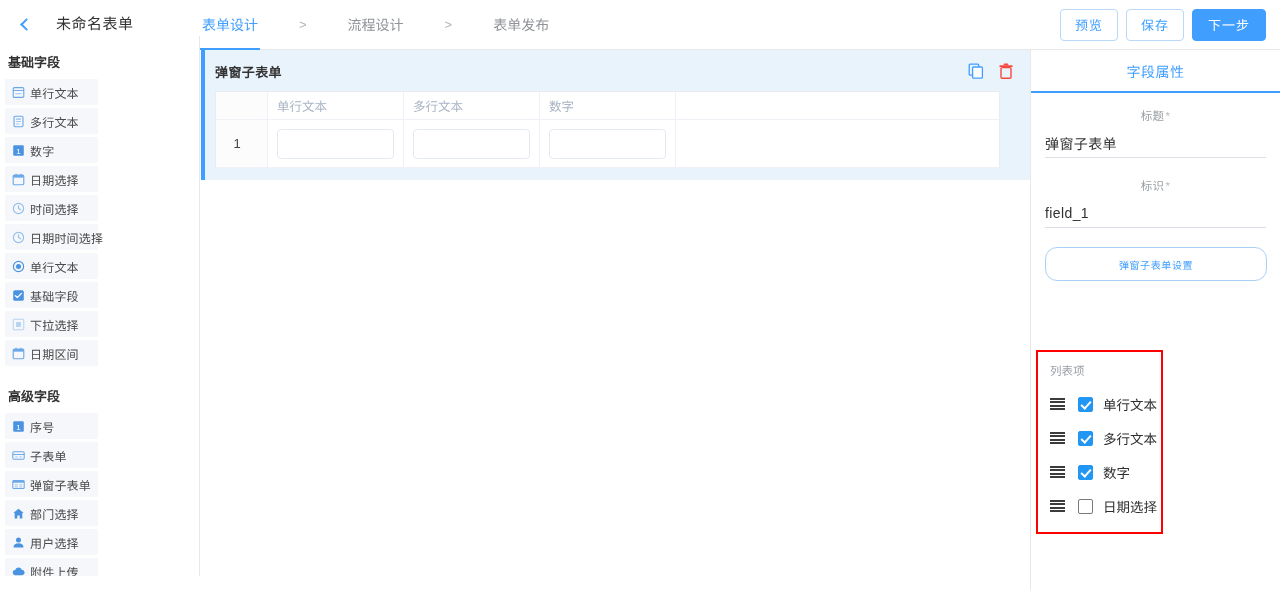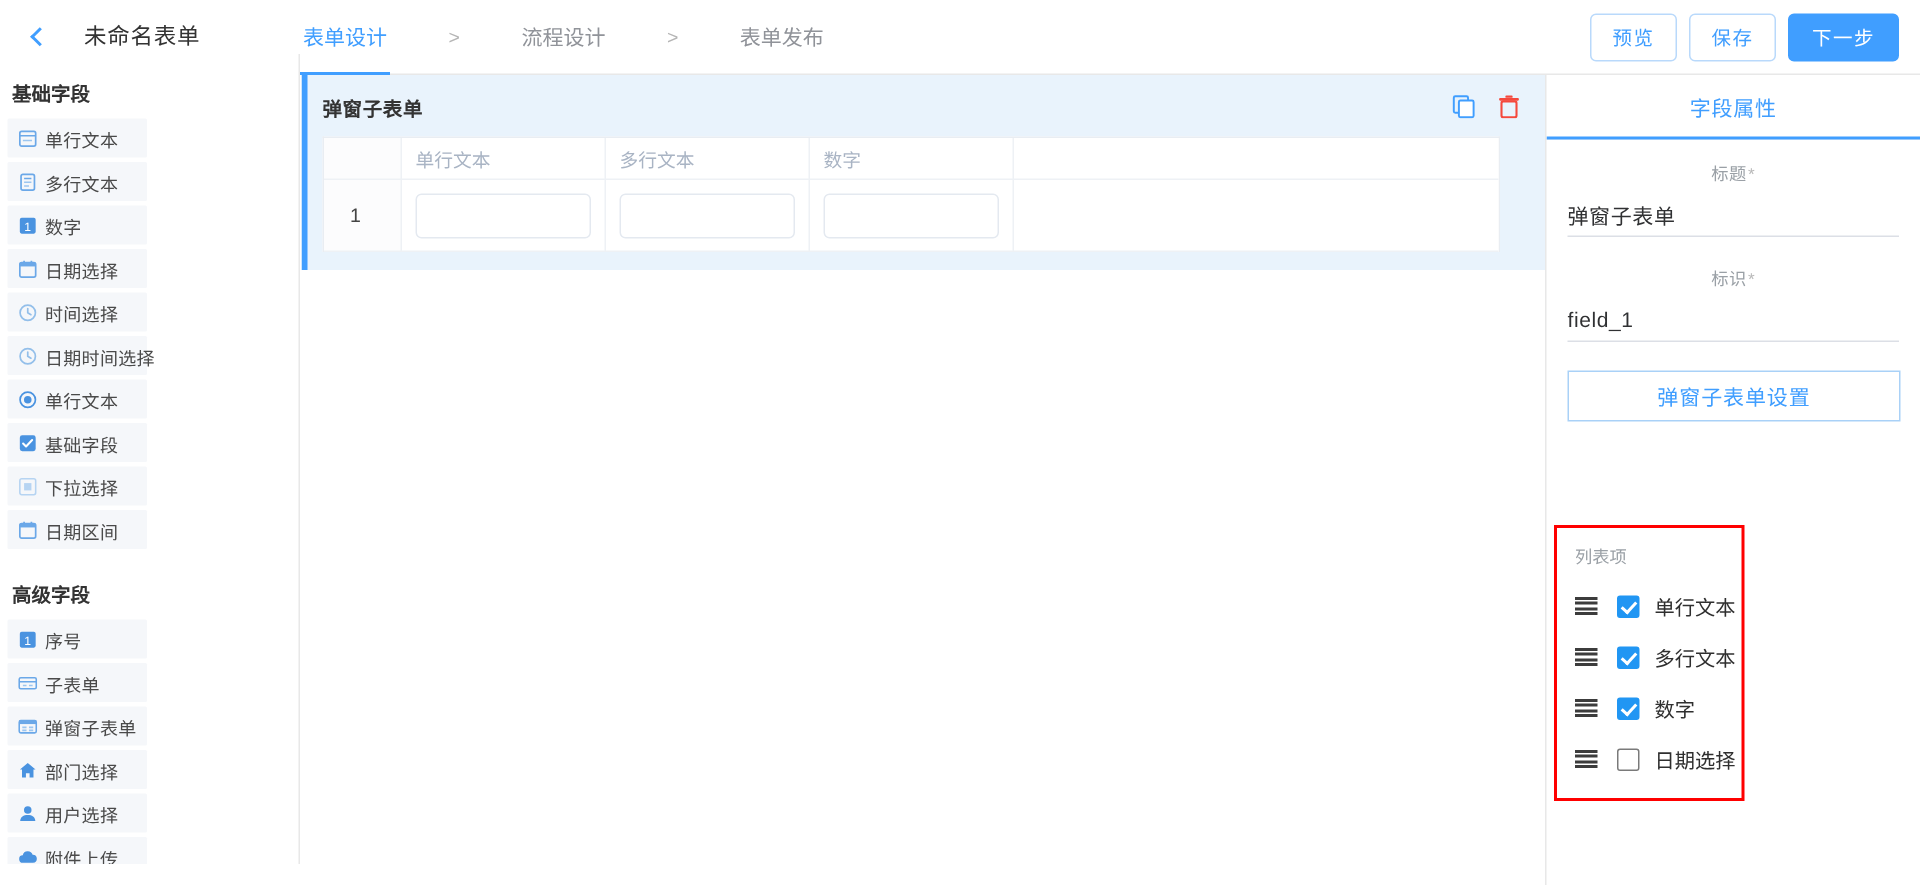--- a/index.html
+++ b/index.html
@@ -281,24 +281,24 @@
     content: ""; width: 6px; height: 6px;
     border-radius: 50%; background: #409eff;
   }
   .radio .rlabel { font-size: 13.5px; color: #3a3a3a; }
   .radio + .radio { margin-left: 11px; }
 
   .settings-btn {
     width: 222px; height: 34px;
     margin-top: 4px;
     border: 1px solid #a9d1f7;
-    border-radius: 0;
+    border-radius: 12px;
     background: #ffffff;
     color: #409eff;
-    font-size: 14px;
+    font-size: 10px;
     display: flex; align-items: center; justify-content: center;
     cursor: pointer;
     letter-spacing: 0.6px;
   }
 
   
   .listitems-wrap {
     position: absolute;
     left: 5px; top: 300px;
     width: 127px; height: 184px;

